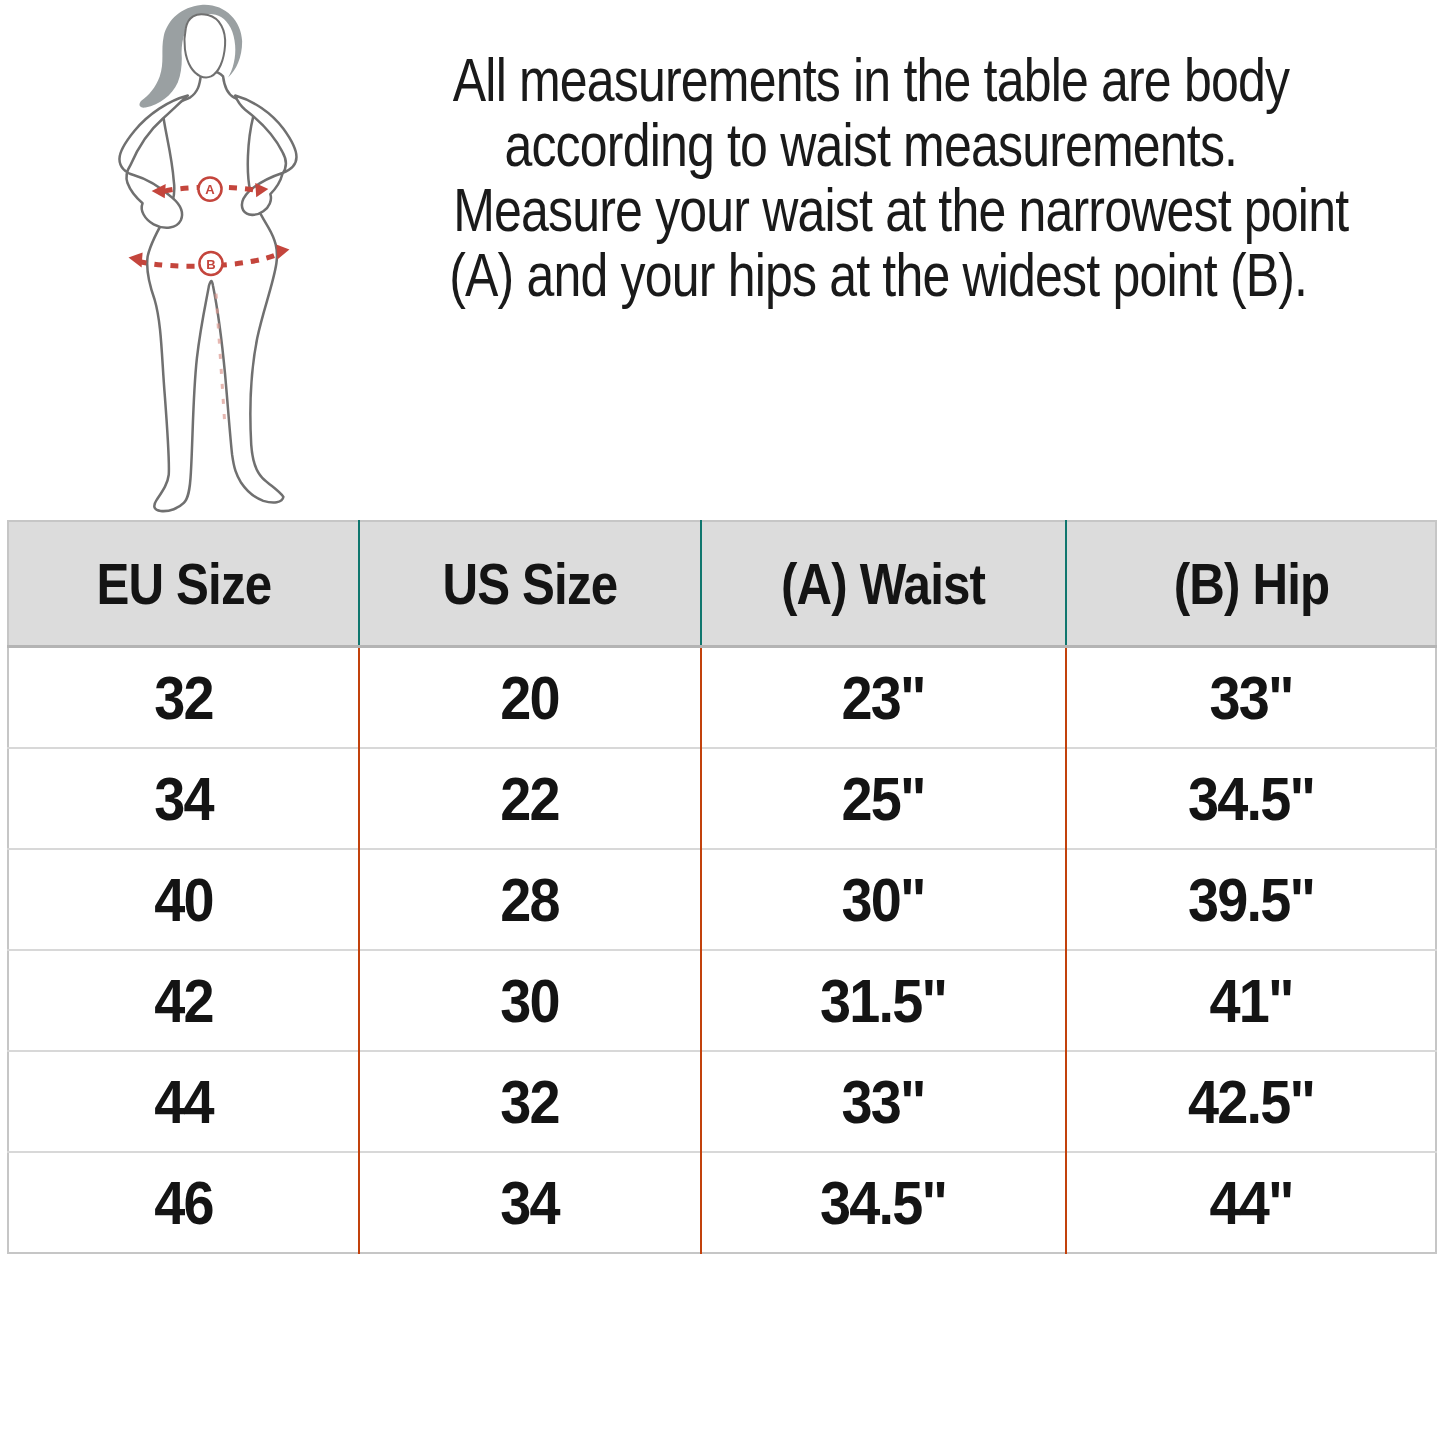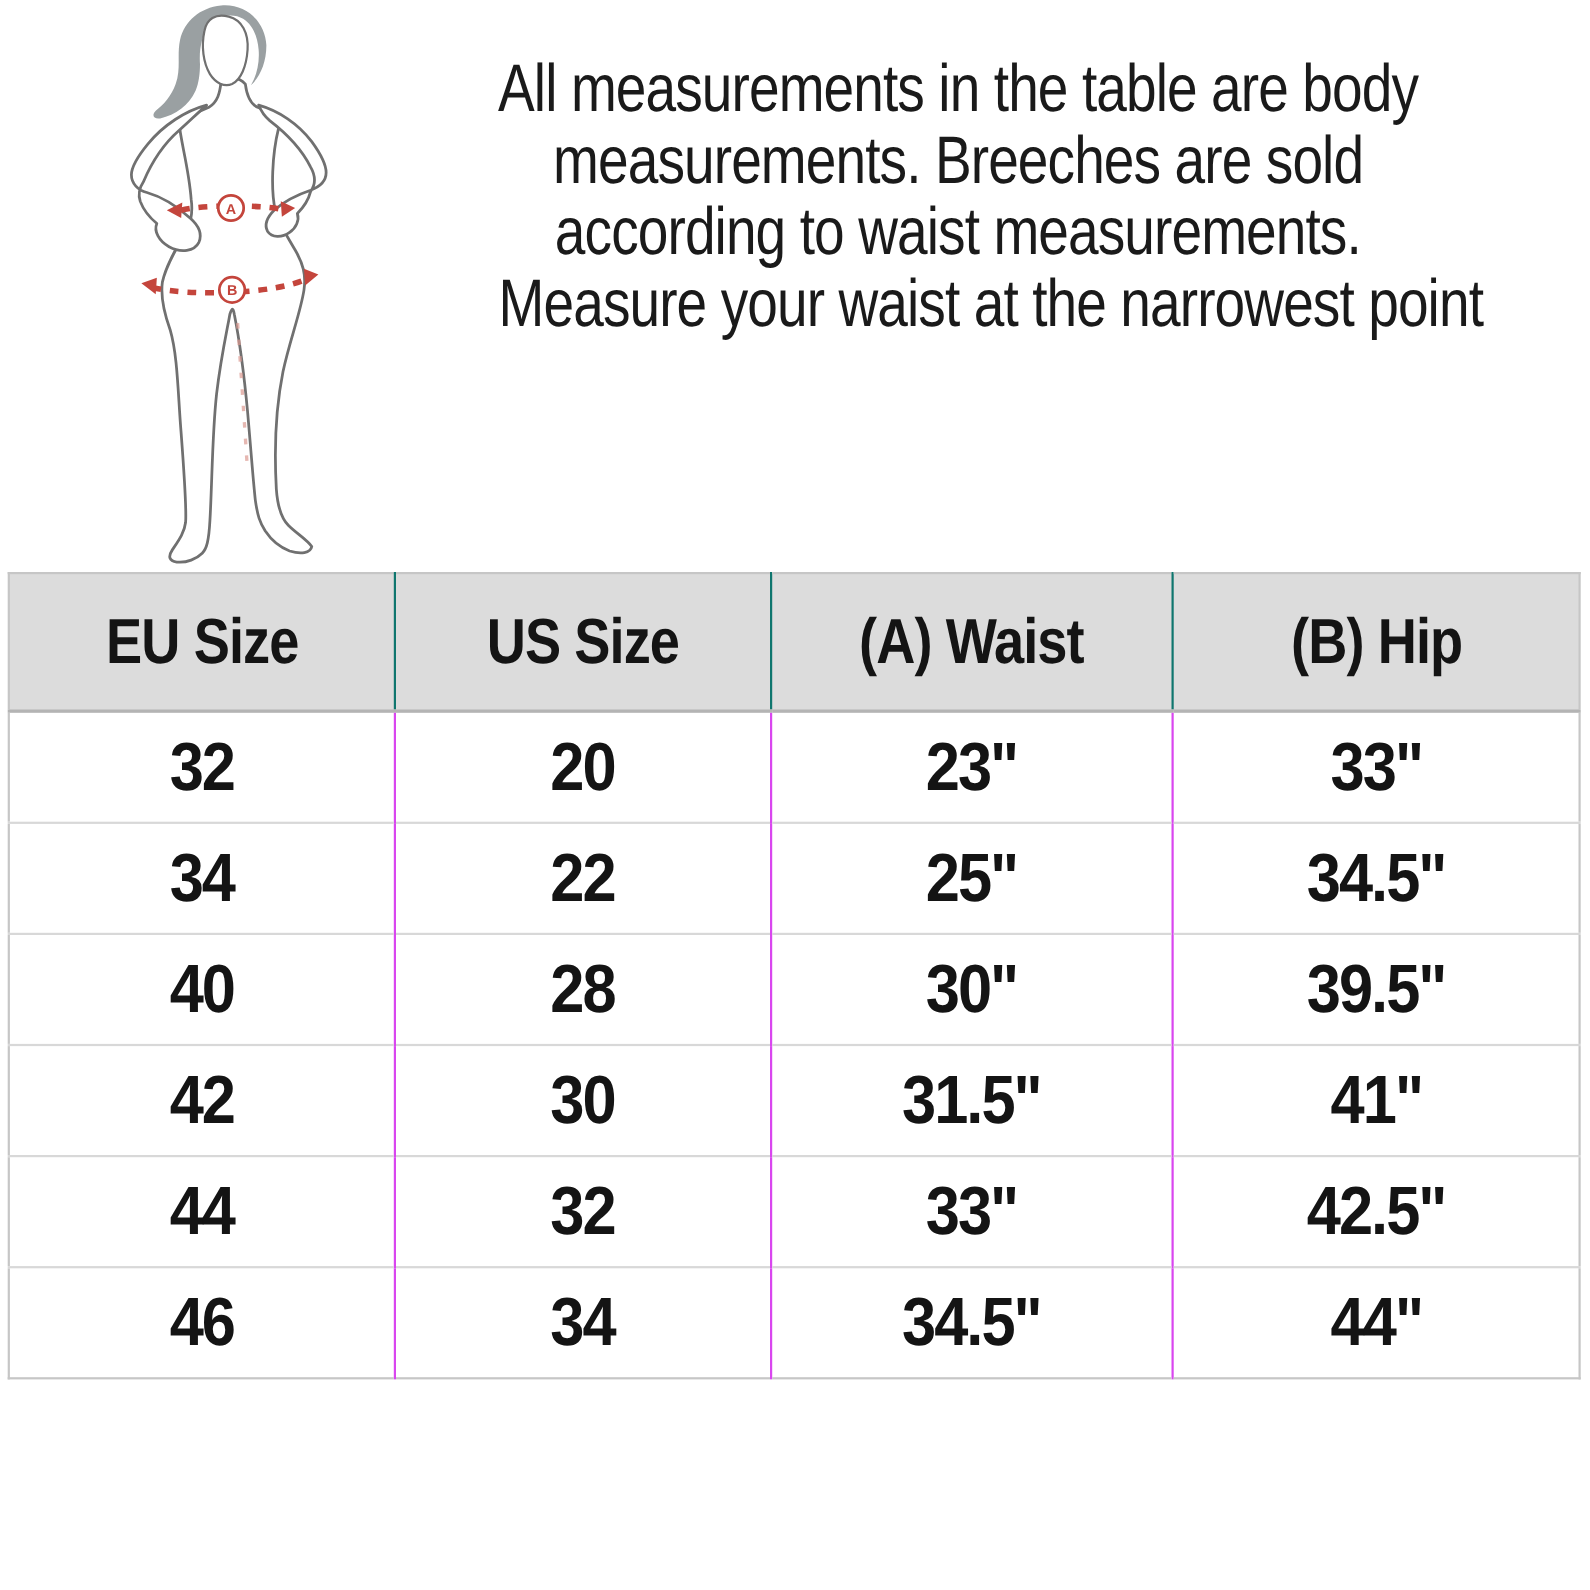--- a/index.html
+++ b/index.html
@@ -55,21 +55,21 @@
   .size-table th span {
     display: inline-block;
     font-size: 58px; font-weight: bold; letter-spacing: -1px;
     transform: scaleX(0.85); transform-origin: 50% 50%;
     white-space: nowrap; color: #141414;
   }
 
   .size-table td {
     height: 97px;
     background: #ffffff;
-    border-left: 2px solid #d946ef;
+    border-left: 2px solid #c2410c;
     border-top: 2px solid #d8d8d8;
     vertical-align: middle;
   }
   .size-table td:first-child { border-left: none; }
   .size-table tbody tr:first-child td { border-top: none; }
   .size-table td span {
     display: inline-block;
     font-size: 62px; font-weight: bold; letter-spacing: -2px;
     transform: scaleX(0.9); transform-origin: 50% 50%;
     white-space: nowrap; color: #141414;
@@ -133,23 +133,23 @@
     <path d="M 50,260 C 85,268 160,266 190,252" fill="none" stroke="#c4453c" stroke-width="5" stroke-dasharray="8 8"></path>
     <polygon points="40,256 54,251 53,266" fill="#c4453c"></polygon>
     <polygon points="200,248 187,243 188,258" fill="#c4453c"></polygon>
     <circle cx="122" cy="262" r="11.5" fill="#ffffff" stroke="#c4453c" stroke-width="2.5"></circle>
     <text x="122" y="267" text-anchor="middle" font-size="13" font-weight="bold" fill="#c4453c">B</text>
   </svg>
 </div>
 
 <div class="intro">
   <div class="intro-line"><span>All measurements in the table are body</span></div>
-  <div class="intro-line"><span>measurements. Breeches are sold</span></div>
   <div class="intro-line"><span>according to waist measurements.</span></div>
   <div class="intro-line"><span>Measure your waist at the narrowest point</span></div>
+  <div class="intro-line"><span>(A) and your hips at the widest point (B).</span></div>
 </div>
 
 <table class="size-table">
   <colgroup>
       <col class="c1">
       <col class="c2">
       <col class="c3">
       <col class="c4">
     </colgroup>
   <thead>

